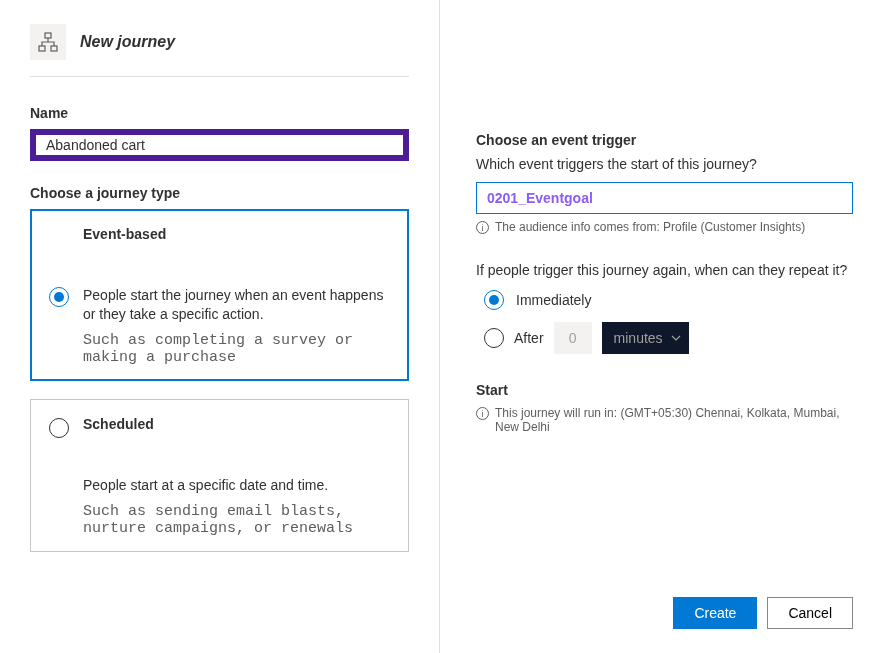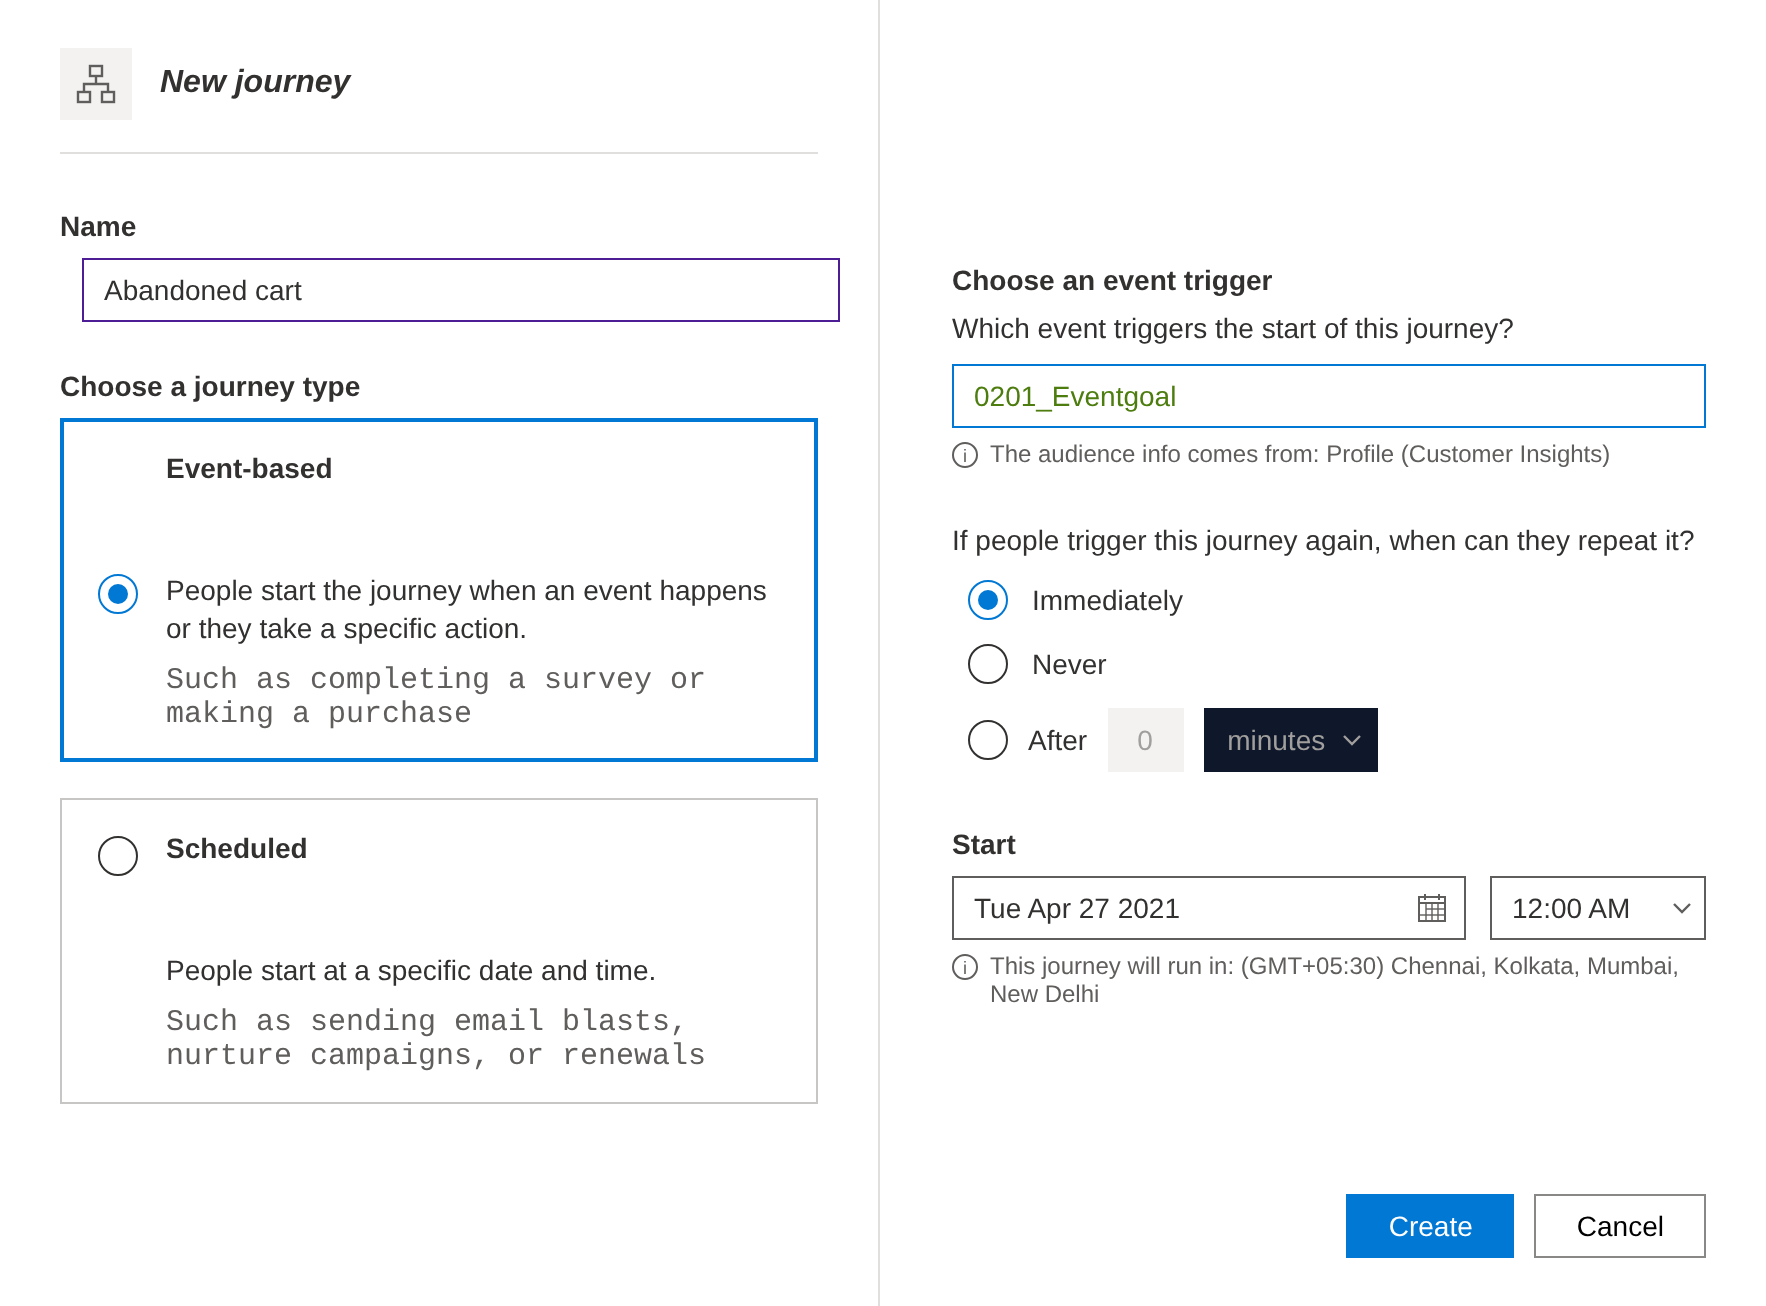--- a/index.html
+++ b/index.html
@@ -59,28 +59,27 @@
       margin-bottom: 8px;
     }
     .sublabel {
       font-size: 14px;
       color: #323130;
       margin-bottom: 10px;
     }
     .text-input {
       width: 100%;
       height: 32px;
-      border: 1px solid #4c1d95;
+      border: 6px solid #4c1d95;
       padding: 0 10px;
       font-size: 14px;
       font-family: inherit;
       color: #323130;
       outline: none;
       background: #fff;
-      margin-left: 11px;
     }
     .field-block { margin-bottom: 24px; }
     .journey-type-group { }
     .type-card {
       border: 1px solid #c8c6c4;
       padding: 16px 18px 14px 18px;
       display: flex;
       gap: 14px;
       cursor: pointer;
       margin-bottom: 18px;
@@ -112,24 +111,25 @@
     .type-card.selected .radio-inner { display: block; }
     .type-title { font-weight: 600; margin-bottom: 4px; }
     .type-desc { font-size: 14px; color: #323130; margin-bottom: 8px; line-height: 1.35; margin-top: 44px; }
     .type-hint { font-size: 15px; color: #605e5c; font-family: Liberation Mono, monospace; }
     .trigger-input {
       width: 100%;
       height: 32px;
       border: 1px solid #0078d4;
       padding: 0 10px;
       font-size: 14px;
-      color: #4d7c0f;
+      color: #8b5cf6;
       outline: none;
       background: #fff;
       font-family: inherit;
+      font-weight: bold;
     }
     .info-row {
       display: flex;
       align-items: flex-start;
       gap: 6px;
       font-size: 12px;
       color: #605e5c;
       margin-top: 6px;
     }
     .info-icon {
@@ -280,63 +280,37 @@
       </div>
 
       <div class="repeat-block">
         <div class="sublabel">If people trigger this journey again, when can they repeat it?</div>
         <div class="radio-list">
           <div class="radio-row selected">
             <div class="radio-outer">
                 <div class="radio-inner"></div>
               </div>
             <span>Immediately</span>
-          </div>
-          <div class="radio-row">
-            <div class="radio-outer"></div>
-            <span>Never</span>
           </div>
           <div class="radio-row after-row">
             <div class="radio-outer"></div>
             <span>After</span>
             <div class="num-box">0</div>
             <div class="unit-box">
               <span>minutes</span>
               <svg class="chevron" viewBox="0 0 10 10">
                   <path d="M1 3 L5 7 L9 3" stroke="#a19f9d" stroke-width="1.2" fill="none"></path>
                 </svg>
             </div>
           </div>
         </div>
       </div>
 
       <div class="start-block">
         <div class="label">Start</div>
-        <div class="start-row">
-          <div class="date-input">
-            <span>Tue Apr 27 2021</span>
-            <svg width="16" height="16" viewBox="0 0 16 16">
-              <rect x="1.5" y="2.5" width="13" height="12" stroke="#605e5c" fill="none"></rect>
-              <line x1="1.5" y1="5.5" x2="14.5" y2="5.5" stroke="#605e5c"></line>
-              <line x1="4.5" y1="1" x2="4.5" y2="4" stroke="#605e5c"></line>
-              <line x1="11.5" y1="1" x2="11.5" y2="4" stroke="#605e5c"></line>
-              <line x1="5" y1="8.5" x2="14.5" y2="8.5" stroke="#605e5c" stroke-width="0.7"></line>
-              <line x1="1.5" y1="11.5" x2="14.5" y2="11.5" stroke="#605e5c" stroke-width="0.7"></line>
-              <line x1="5" y1="5.5" x2="5" y2="14.5" stroke="#605e5c" stroke-width="0.7"></line>
-              <line x1="8" y1="5.5" x2="8" y2="14.5" stroke="#605e5c" stroke-width="0.7"></line>
-              <line x1="11" y1="5.5" x2="11" y2="14.5" stroke="#605e5c" stroke-width="0.7"></line>
-            </svg>
-          </div>
-          <div class="time-input">
-            <span>12:00 AM</span>
-            <svg class="chevron" viewBox="0 0 10 10">
-                <path d="M1 3 L5 7 L9 3" stroke="#605e5c" stroke-width="1.2" fill="none"></path>
-              </svg>
-          </div>
-        </div>
         <div class="info-row">
           <div class="info-icon">i</div>
           <span>This journey will run in: (GMT+05:30) Chennai, Kolkata, Mumbai, New Delhi</span>
         </div>
       </div>
 
     </div>
 
     <div class="footer">
       <button class="btn btn-primary">Create</button>

